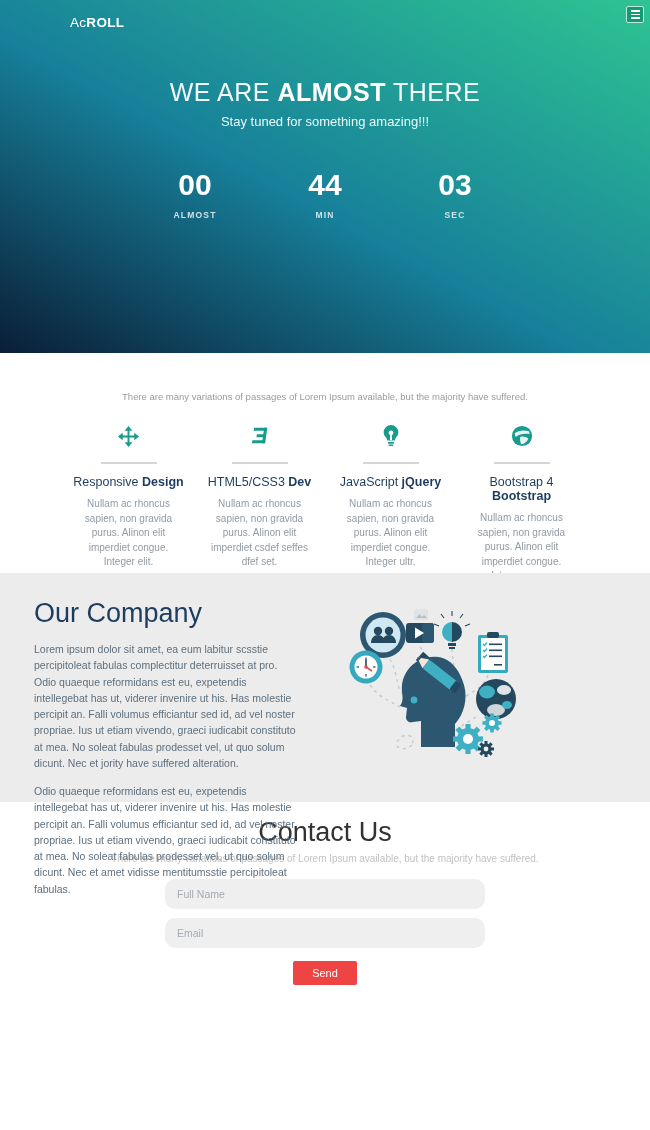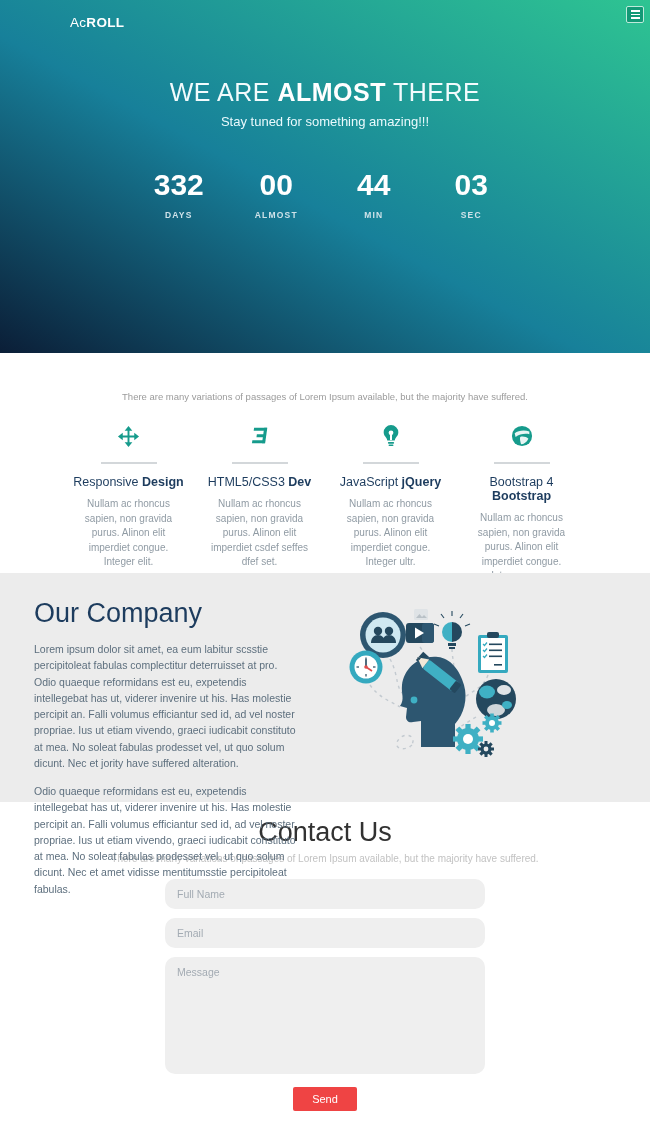--- a/index.html
+++ b/index.html
@@ -82,24 +82,20 @@
         <span class="bar"></span>
         <span class="bar"></span>
         <span class="bar"></span>
       </button>
     </div>
     <div class="hero-content">
       <h1 class="hero-title"><span>WE ARE</span> <b>ALMOST</b> <span>THERE</span></h1>
       <div class="hero-sub">Stay tuned for something amazing!!!</div>
       <div class="countdown">
         <div class="cd-item">
-          <div class="cd-num">332</div>
-          <div class="cd-label">DAYS</div>
-        </div>
-        <div class="cd-item">
           <div class="cd-num">00</div>
           <div class="cd-label">ALMOST</div>
         </div>
         <div class="cd-item">
           <div class="cd-num">44</div>
           <div class="cd-label">MIN</div>
         </div>
         <div class="cd-item">
           <div class="cd-num">03</div>
           <div class="cd-label">SEC</div>
@@ -315,18 +311,17 @@
       </g>
     </svg>
   </section>
 
   <section class="contact">
     <h2 class="sec-title">Contact Us</h2>
     <div class="sec-sub">There are many variations of passages of Lorem Ipsum available, but the majority have suffered.</div>
     <form class="contact-form">
       <input type="text" placeholder="Full Name" style="">
       <input type="text" placeholder="Email" style="">
-      <textarea placeholder="Message" style=""></textarea>
       <button class="send-btn">Send</button>
     </form>
   </section>
 
 </div>
 
 </body></html>

